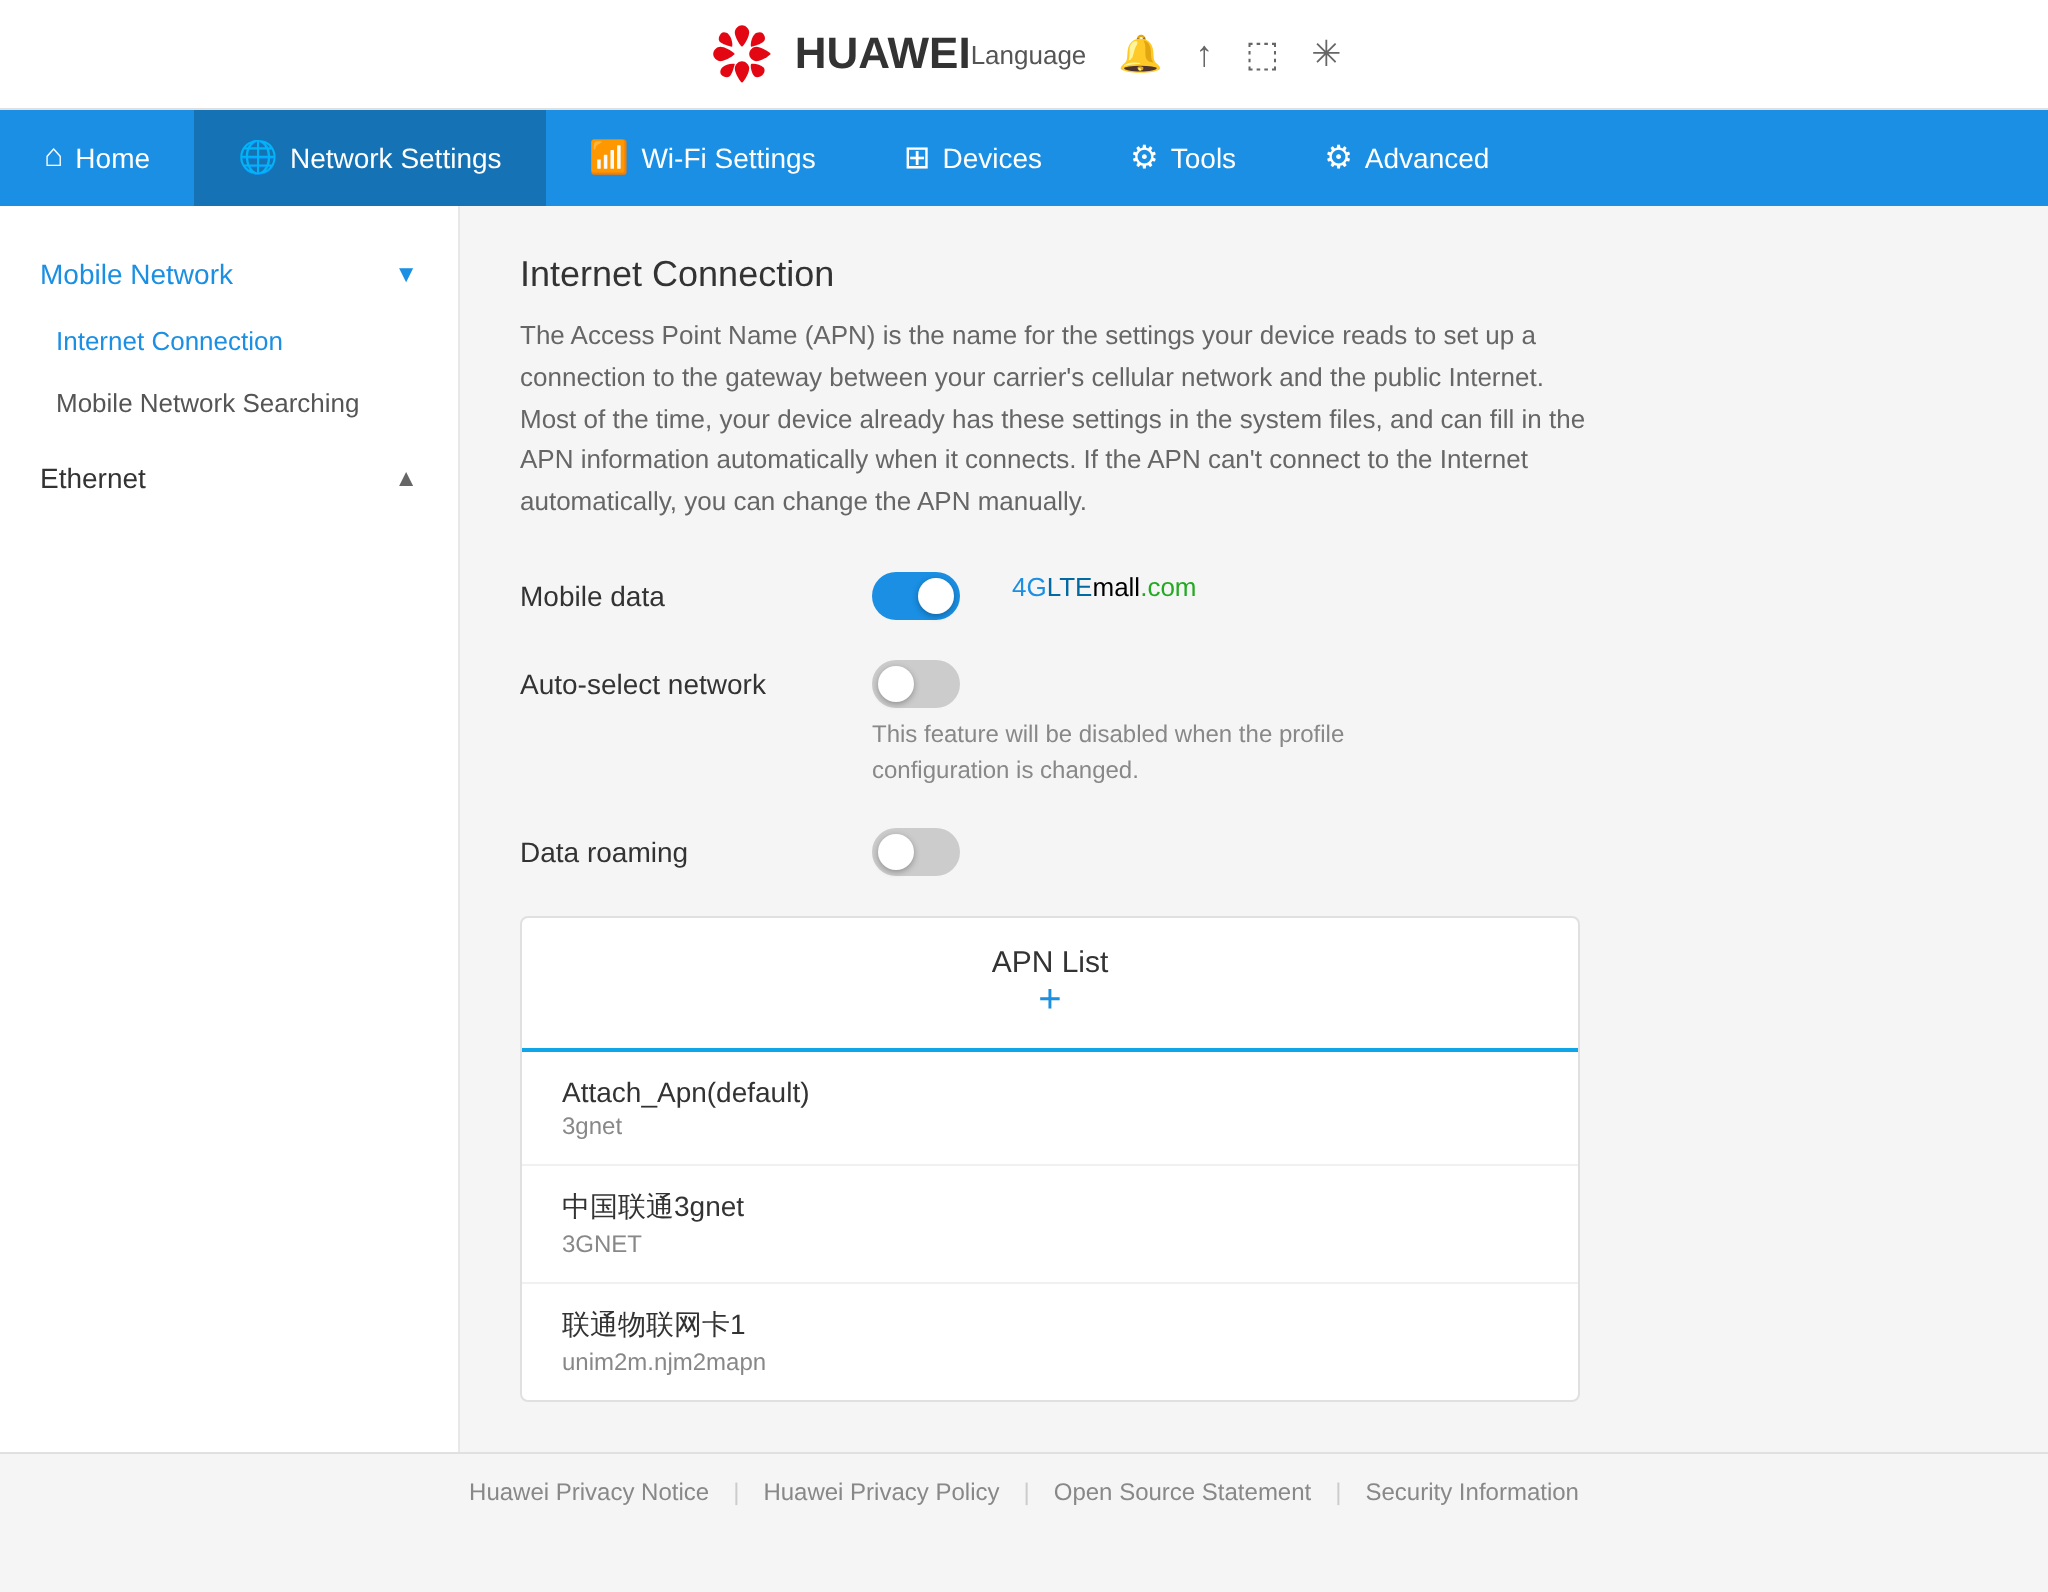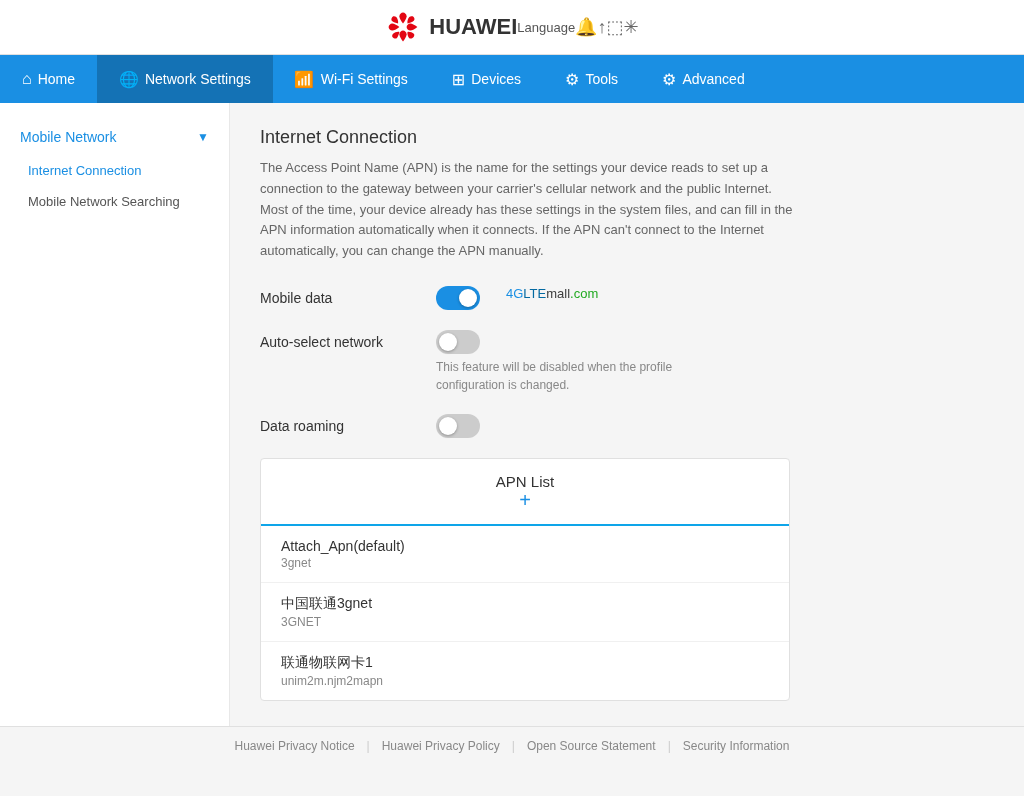--- a/index.html
+++ b/index.html
@@ -23,20 +23,21 @@
       font-weight: bold;
       color: #333;
     }
     .huawei-flower {
       width: 36px;
       height: 36px;
     }
     .header-right {
       display: flex;
       align-items: center;
+      gap: 16px;
       font-size: 13px;
       color: #555;
     }
     .header-right .lang-btn {
       cursor: pointer;
       color: #555;
     }
     .header-icon {
       font-size: 18px;
       color: #666;
@@ -338,41 +339,47 @@
       <div class="sidebar-section-header">
         <span style="color:#1a8fe3;">Mobile Network</span>
         <span class="arrow" style="color:#1a8fe3;">▼</span>
       </div>
       <div class="sidebar-sub-items">
         <div class="sidebar-sub-item active">Internet Connection</div>
         <div class="sidebar-sub-item">Mobile Network Searching</div>
       </div>
     </div>
 
+    <div class="sidebar-section">
+      <div class="sidebar-section-header">
+        <span>Ethernet</span>
+        <span class="arrow">▲</span>
+      </div>
+    </div>
   </aside>
 
   <main class="content content-wrapper">
 
     <h2 class="content-title">Internet Connection</h2>
     <p class="content-description">The Access Point Name (APN) is the name for the settings your device reads to set up a connection to the gateway between your carrier's cellular network and the public Internet. Most of the time, your device already has these settings in the system files, and can fill in the APN information automatically when it connects. If the APN can't connect to the Internet automatically, you can change the APN manually.</p>
 
     <div class="setting-row">
       <div class="setting-label">Mobile data</div>
       <div class="setting-control">
         <label class="toggle-switch">
           <div class="toggle-track on">
             <div class="toggle-thumb"></div>
           </div>
         </label>
       </div>
 
       <div style="margin-left:10px; font-size:13px; font-weight:normal; display:flex; align-items:center;">
         <span style="color:#1a8fe3;">4G</span>
           <span style="color:#0369a1;">LTE</span>
-          <span style="color:#404040;text-align:right;">mall</span>
+          <span style="color:#000000;text-align:right;">mall</span>
           <span style="color:#22aa22;">.com</span>
       </div>
     </div>
 
     <div class="setting-row">
       <div class="setting-label">Auto-select network</div>
       <div class="setting-control">
         <label class="toggle-switch">
           <div class="toggle-track">
             <div class="toggle-thumb"></div>

